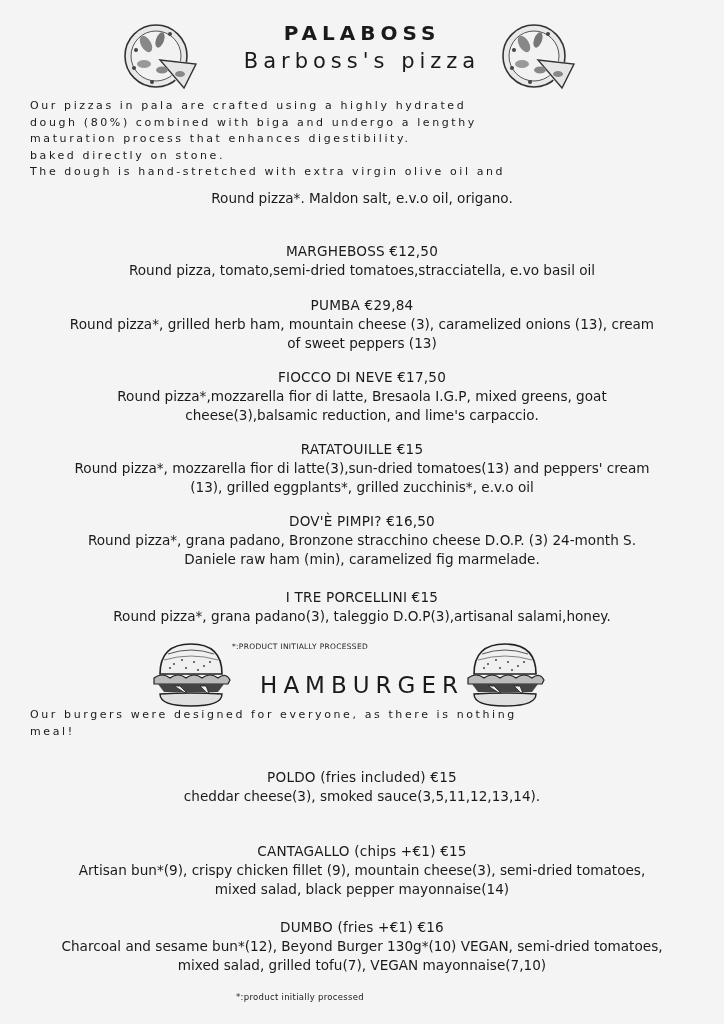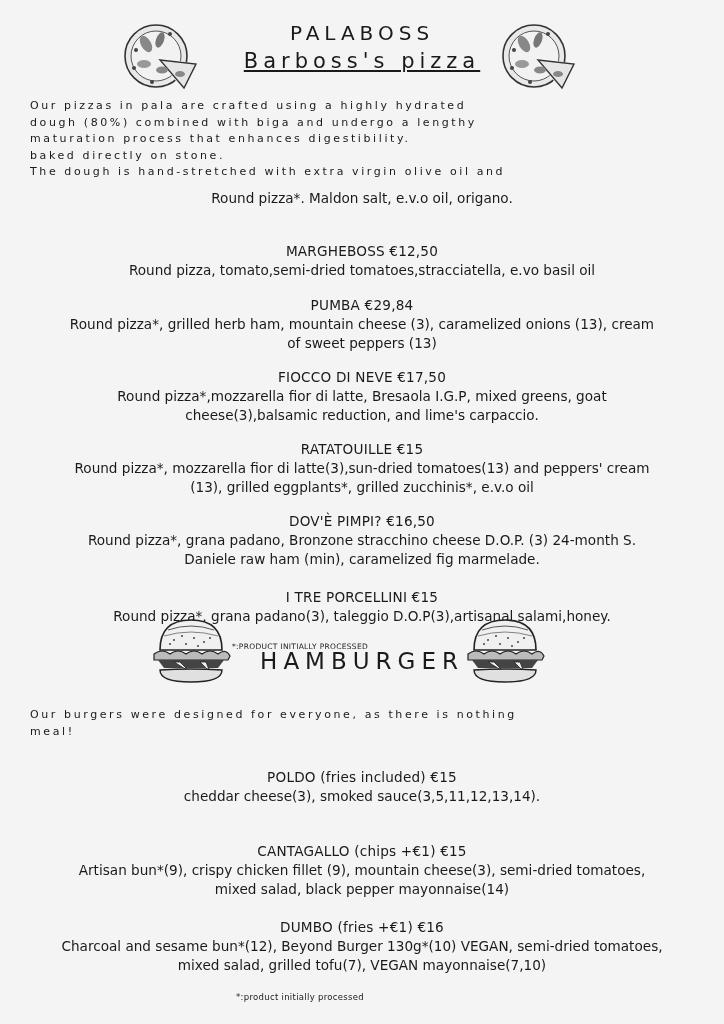--- a/index.html
+++ b/index.html
@@ -8,25 +8,25 @@
     background: #f4f4f4; color: #1a1a1a;
     font-family: "DejaVu Sans", sans-serif;
     position: relative;
   }
   .page { position: absolute; left: 0; top: 0; width: 724px; height: 1024px; }
 
   
   .hdr { position: absolute; left: 0; top: 18px; width: 724px; height: 80px; }
   .hdr .title1 {
     position: absolute; left: 0; width: 724px; top: 3px; text-align: center;
-    font-size: 20px; letter-spacing: 5px; font-weight: normal;
+    font-size: 20px; letter-spacing: 5px; font-weight: bold;
   }
   .hdr .title2 {
     position: absolute; left: 0; width: 724px; top: 31px; text-align: center;
-    font-size: 21px; letter-spacing: 5px; text-decoration: underline;
+    font-size: 21px; letter-spacing: 5px;
   }
   .pizza-ill { position: absolute; top: 2px; width: 76px; height: 72px; }
   .pizza-ill.left { left: 122px; }
   .pizza-ill.right { left: 500px; }
 
   .intro {
     position: absolute; left: 30px; width: 664px; text-align: left;
     font-size: 11px; letter-spacing: 2.6px; line-height: 16.6px;
   }
   .intro.pizza { top: 98px; }
@@ -39,21 +39,21 @@
   .item .name { display: block; letter-spacing: 0.2px; }
   .item .desc { display: block; }
 
   .footnote {
     position: absolute; left: 0; width: 600px; text-align: center;
     font-size: 7.5px; letter-spacing: 0.3px;
   }
   .footnote.upper { top: 642px; text-transform: uppercase; }
   .footnote.lower { top: 992px; font-size: 8.5px; }
 
-  .burger-hdr { position: absolute; left: 0; top: 616px; width: 644px; height: 70px; }
+  .burger-hdr { position: absolute; left: 0; top: 640px; width: 644px; height: 70px; }
   .burger-hdr .title {
     position: absolute; left: 0; width: 724px; top: 32px; text-align: center;
     font-size: 23px; letter-spacing: 6px;
   }
   .burger-ill { position: absolute; top: 0; width: 82px; height: 70px; }
   .burger-ill.left { left: 150px; }
   .burger-ill.right { left: 464px; }
 </style>
 </head>
 <body>

